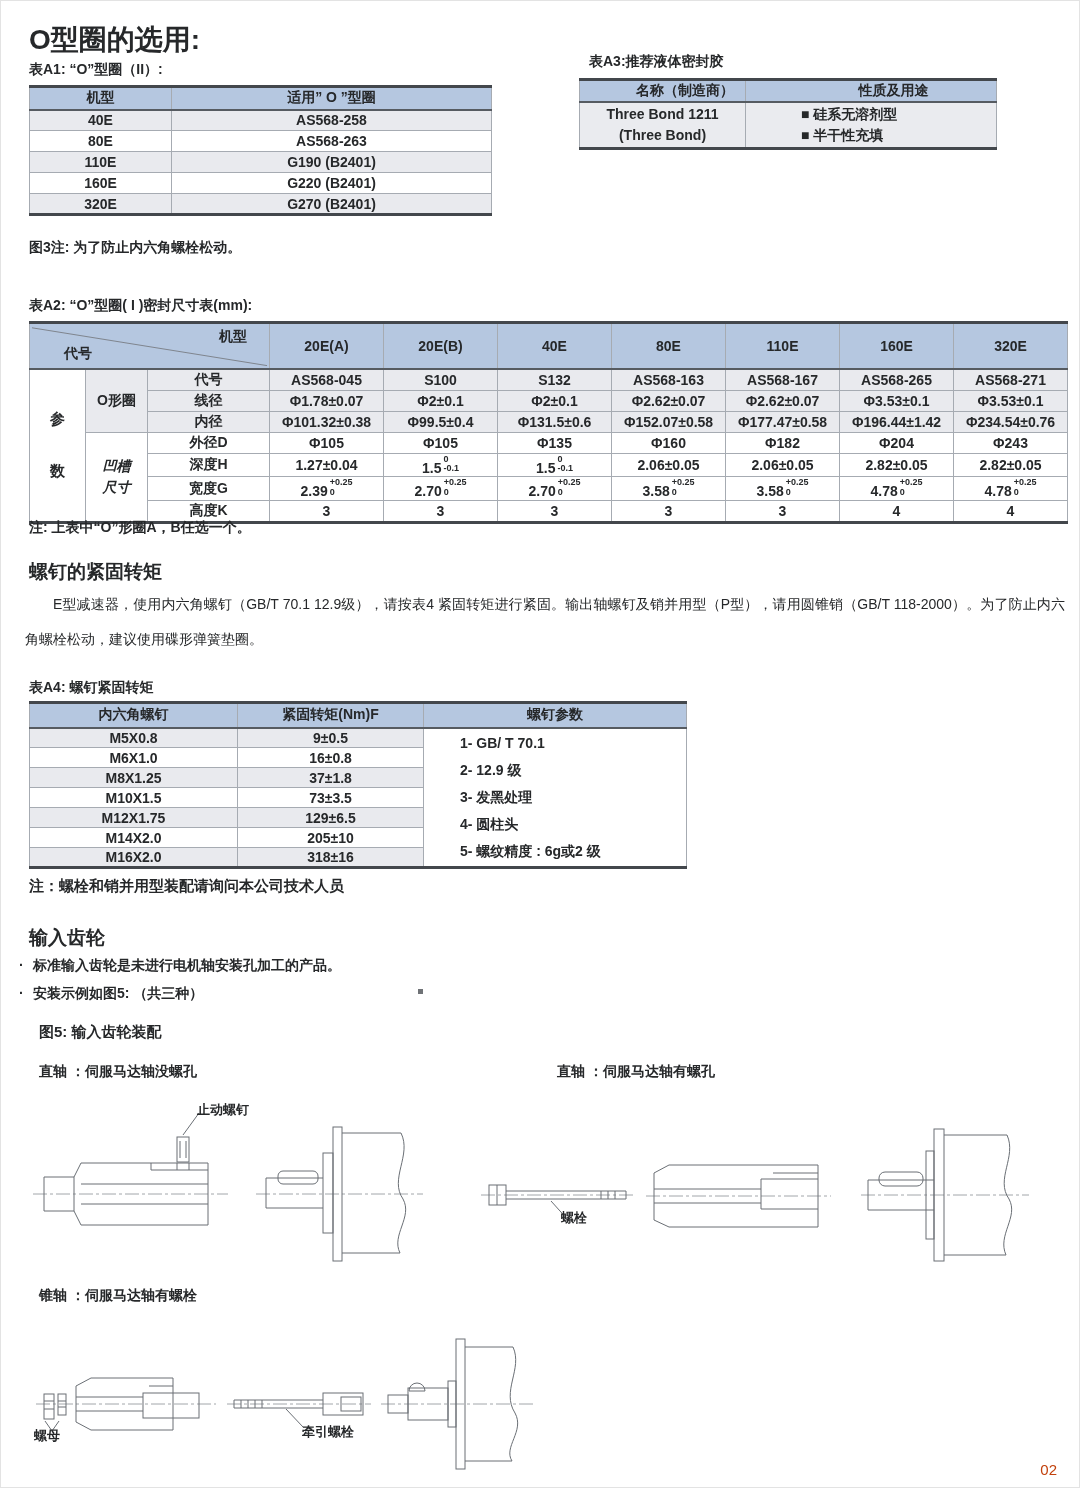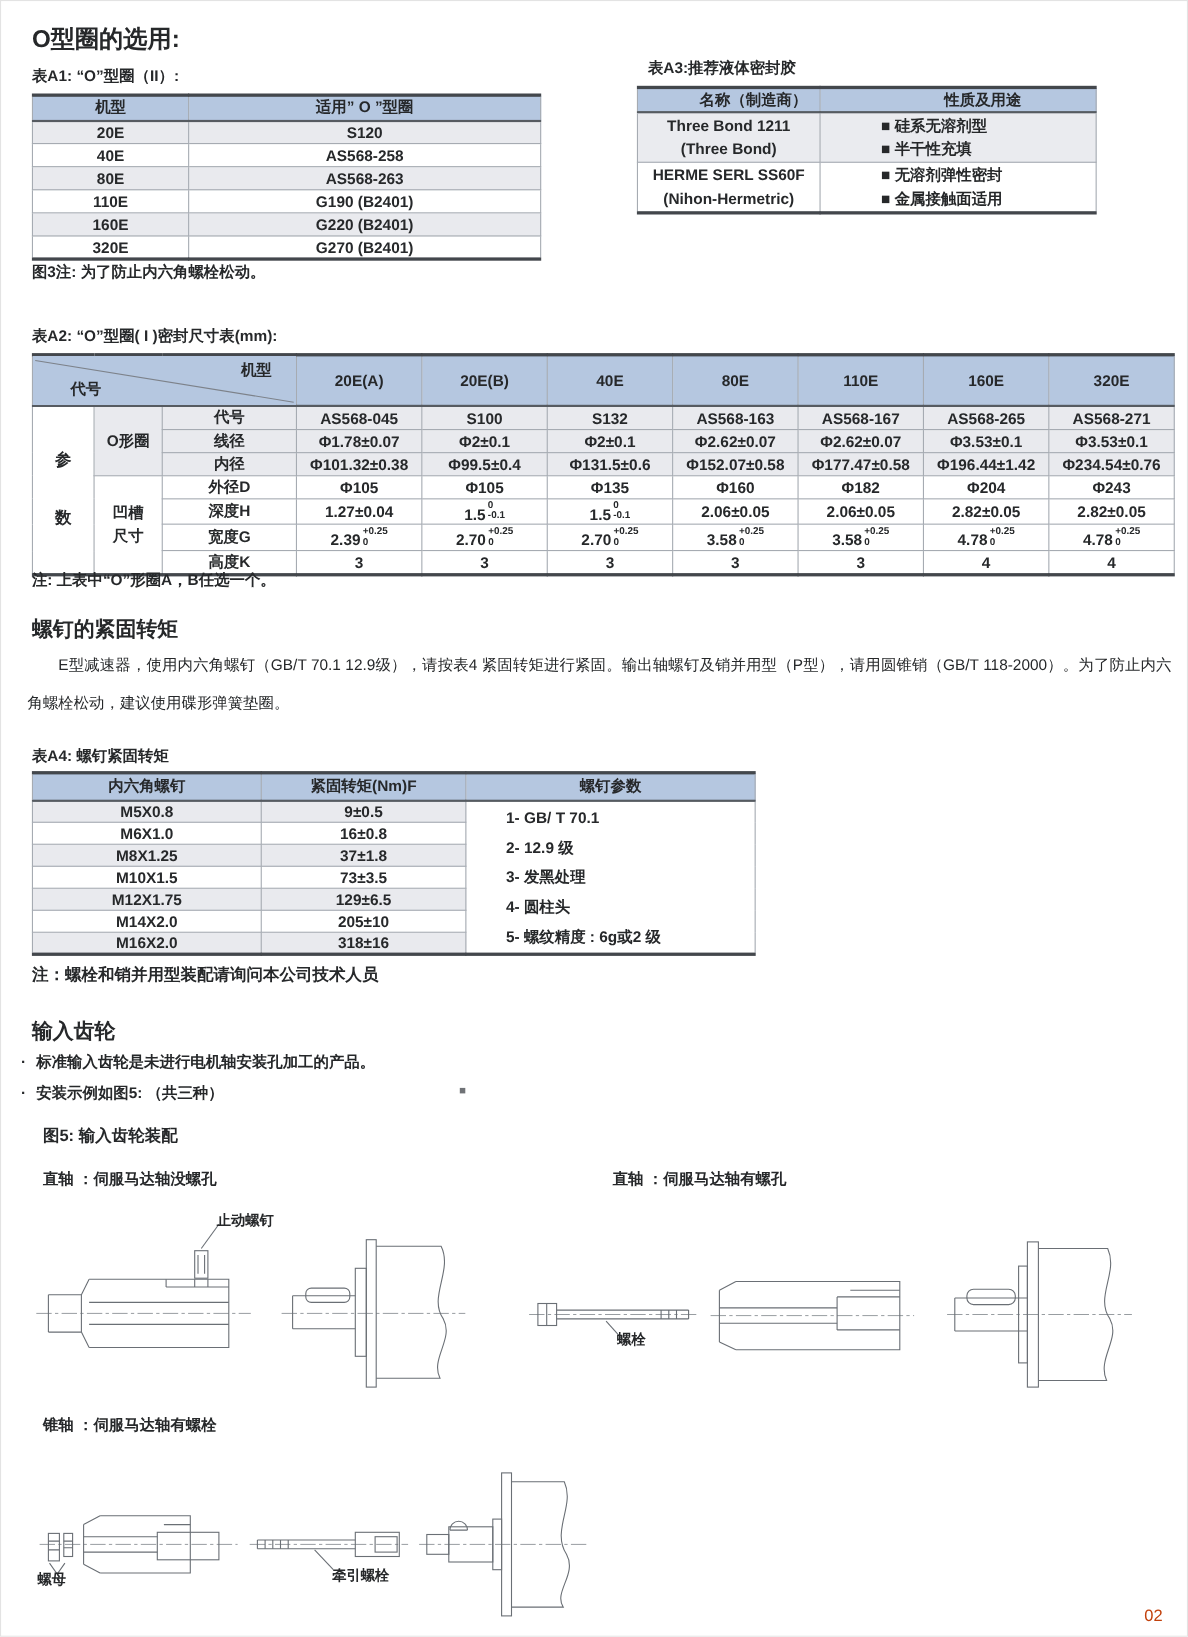--- a/index.html
+++ b/index.html
@@ -4,21 +4,21 @@
 <style>
   * { margin:0; padding:0; box-sizing:border-box; }
   html,body { background:#f2f2f2; }
   .page {
     position:relative; width:1080px; height:1488px; margin:0 auto;
     background:#ffffff; border:1px solid #e3e3e3;
     font-family:"Liberation Sans","DejaVu Sans",sans-serif; color:#26282a;
     overflow:hidden;
   }
   .abs { position:absolute; }
-  .h1 { font-size:22px; font-weight:bold; }
+  .h1 { font-size:28px; font-weight:bold; }
   .h2 { font-size:19px; font-weight:bold; }
   .cap { font-size:14px; font-weight:600; }
   .note { font-size:14px; font-weight:600; }
   .note-big { font-size:15px; font-weight:bold; }
   .pre { white-space:pre-line; }
 
   table { border-collapse:collapse; table-layout:fixed; }
   th,td { border:1px solid #a6abb2; font-size:14px; text-align:center;
           padding:1px 3px; font-weight:600; color:#26282a; }
   thead th { background:#b5c7e0; }
@@ -36,21 +36,21 @@
   .t-a3 tr.band { background:#eaebef; }
   .t-a3 .props { text-align:left; padding-left:55px; line-height:21px; }
   .t-a3 .name { line-height:21px; }
 
   
   .t-a2 thead th { height:46px; }
   .t-a2 td, .t-a2 tbody th { height:20px; }
   .t-a2 tbody tr.band { background:#e9eaee; }
   .t-a2 .vlabel { background:#fff; white-space:pre-line; line-height:52px; font-size:15px; }
   .t-a2 .glabel { white-space:pre-line; line-height:21px; }
-  .t-a2 tbody tr:not(.band) .glabel { background:#fff; }
+  .t-a2 tbody tr:not(.band) .glabel { background:#fff;font-style:italic; }
   .corner { position:relative; padding:0; }
   .corner svg { position:absolute; left:0; top:0; width:100%; height:100%; }
   .corner .c-top { position:absolute; right:22px; top:4px; font-weight:600; }
   .corner .c-bot { position:absolute; left:34px; bottom:5px; font-weight:600; }
   .tol { display:inline-block; vertical-align:1px; font-size:9px; line-height:1.1;
          text-align:left; margin-left:2px; font-weight:600; }
   .tol span { display:block; }
 
   
   .t-a4 thead th { height:25px; }
@@ -85,24 +85,20 @@
         <col style="width:142px">
         <col style="width:320px">
       </colgroup>
     <thead>
       <tr>
           <th>机型</th>
           <th>适用” O ”型圈</th>
         </tr>
     </thead>
     <tbody>
-        <tr>
-          <td>20E</td>
-          <td>S120</td>
-        </tr>
         <tr>
           <td>40E</td>
           <td>AS568-258</td>
         </tr>
         <tr>
           <td>80E</td>
           <td>AS568-263</td>
         </tr>
         <tr>
           <td>110E</td>
@@ -133,26 +129,20 @@
         <th>名称（制造商）</th>
         <th>性质及用途</th>
       </tr>
     </thead>
     <tbody>
       <tr class="band">
         <td class="pre name">Three Bond 1211
 (Three Bond)</td>
         <td class="pre props">■ 硅系无溶剂型
 ■ 半干性充填</td>
-      </tr>
-      <tr>
-        <td class="pre name">HERME SERL SS60F
-(Nihon-Hermetric)</td>
-        <td class="pre props">■ 无溶剂弹性密封
-■ 金属接触面适用</td>
       </tr>
     </tbody>
   </table>
 
   <div class="abs cap" style="left:28px; top:296px;">表A2: “O”型圈( I )密封尺寸表(mm):</div>
 
   <table class="abs tbl t-a2" style="left:28px; top:320px; width:1038px;">
     <colgroup>
       <col style="width:56px">
         <col style="width:62px">

